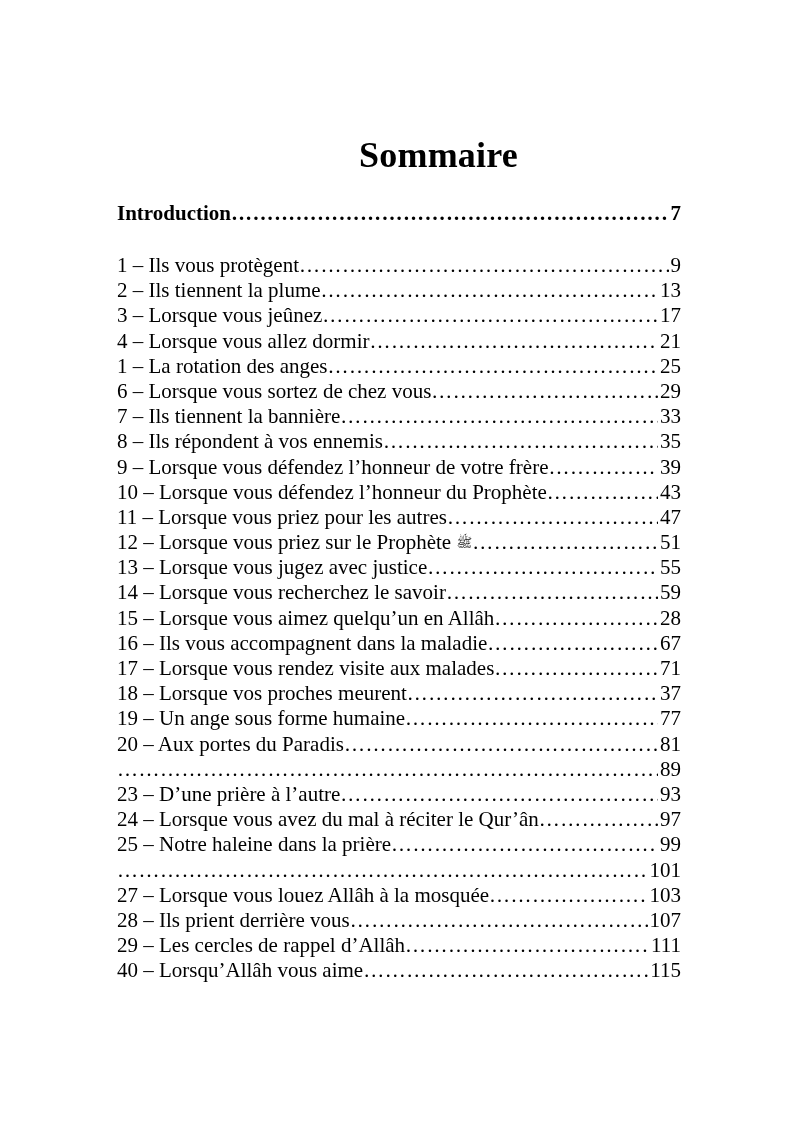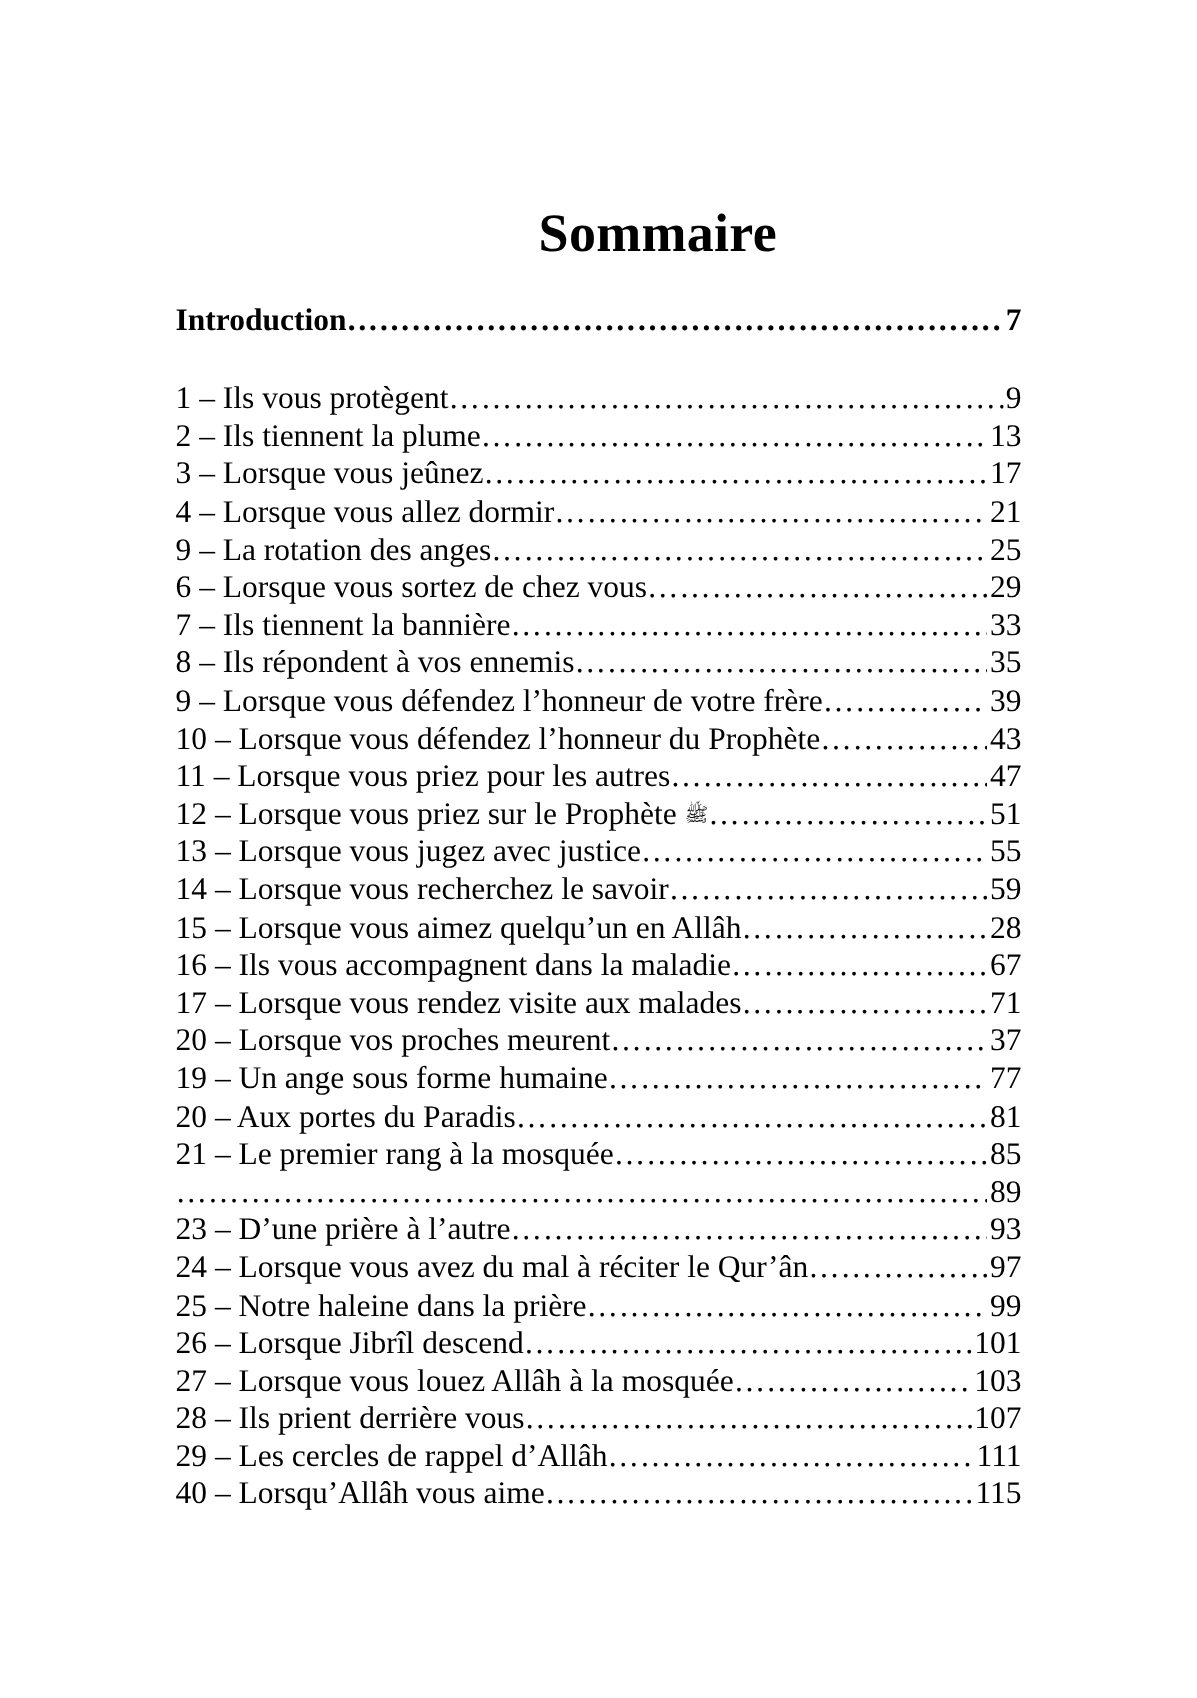--- a/index.html
+++ b/index.html
@@ -46,21 +46,21 @@
       <span class="label">3 – Lorsque vous jeûnez</span>
       <span class="dots"></span>
       <span class="page">17</span>
     </div>
     <div class="row">
       <span class="label">4 – Lorsque vous allez dormir</span>
       <span class="dots"></span>
       <span class="page">21</span>
     </div>
     <div class="row">
-      <span class="label">9 – La rotation des anges</span>
+      <span class="label">1 – La rotation des anges</span>
       <span class="dots"></span>
       <span class="page">25</span>
     </div>
     <div class="row">
       <span class="label">6 – Lorsque vous sortez de chez vous</span>
       <span class="dots"></span>
       <span class="page">29</span>
     </div>
     <div class="row">
       <span class="label">7 – Ils tiennent la bannière</span>
@@ -113,38 +113,33 @@
       <span class="label">16 – Ils vous accompagnent dans la maladie</span>
       <span class="dots"></span>
       <span class="page">67</span>
     </div>
     <div class="row">
       <span class="label">17 – Lorsque vous rendez visite aux malades</span>
       <span class="dots"></span>
       <span class="page">71</span>
     </div>
     <div class="row">
-      <span class="label">20 – Lorsque vos proches meurent</span>
+      <span class="label">18 – Lorsque vos proches meurent</span>
       <span class="dots"></span>
       <span class="page">37</span>
     </div>
     <div class="row">
       <span class="label">19 – Un ange sous forme humaine</span>
       <span class="dots"></span>
       <span class="page">77</span>
     </div>
     <div class="row">
       <span class="label">20 – Aux portes du Paradis</span>
       <span class="dots"></span>
       <span class="page">81</span>
-    </div>
-    <div class="row">
-      <span class="label">21 – Le premier rang à la mosquée</span>
-      <span class="dots"></span>
-      <span class="page">85</span>
     </div>
     <div class="row">
       <span class="dots"></span>
       <span class="page">89</span>
     </div>
     <div class="row">
       <span class="label">23 – D’une prière à l’autre</span>
       <span class="dots"></span>
       <span class="page">93</span>
     </div>
@@ -152,21 +147,20 @@
       <span class="label">24 – Lorsque vous avez du mal à réciter le Qur’ân</span>
       <span class="dots"></span>
       <span class="page">97</span>
     </div>
     <div class="row">
       <span class="label">25 – Notre haleine dans la prière</span>
       <span class="dots"></span>
       <span class="page">99</span>
     </div>
     <div class="row">
-      <span class="label">26 – Lorsque Jibrîl descend</span>
       <span class="dots"></span>
       <span class="page">101</span>
     </div>
     <div class="row">
       <span class="label">27 – Lorsque vous louez Allâh à la mosquée</span>
       <span class="dots"></span>
       <span class="page">103</span>
     </div>
     <div class="row">
       <span class="label">28 – Ils prient derrière vous</span>

